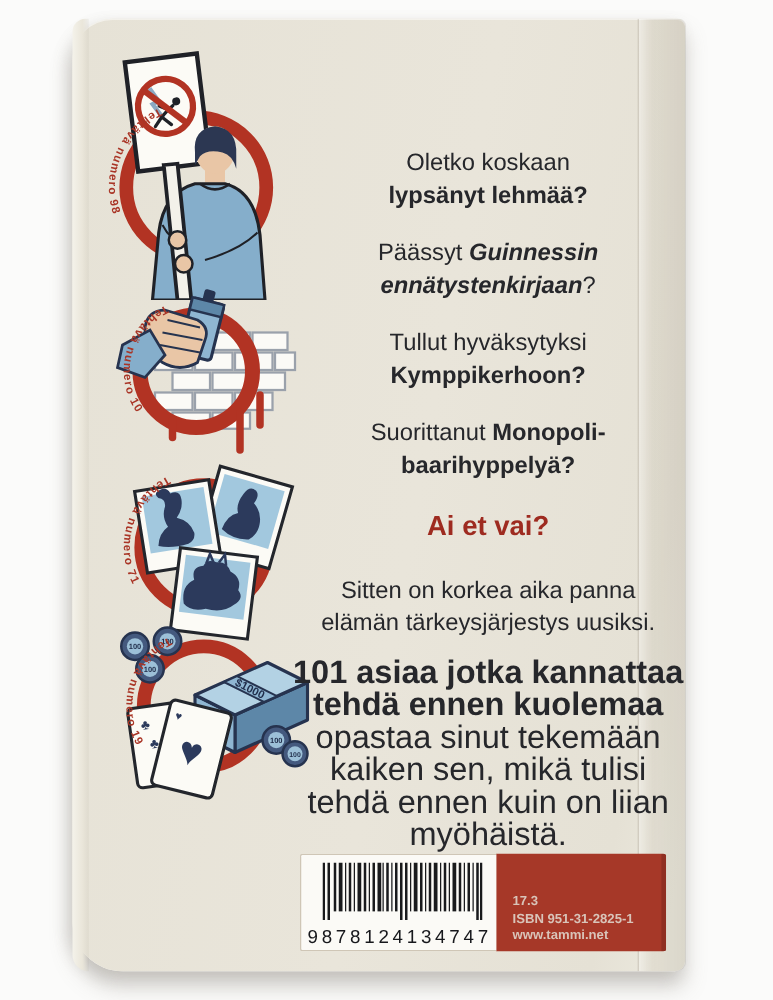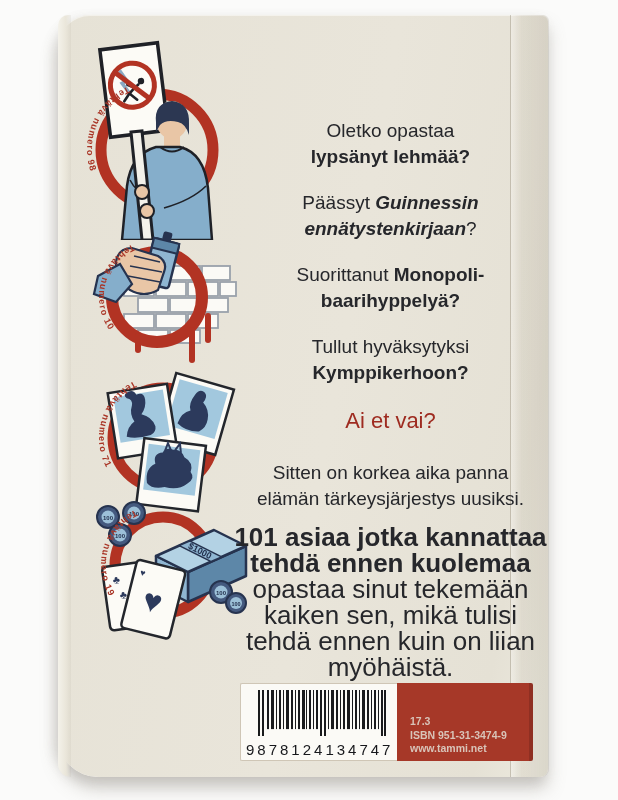--- a/index.html
+++ b/index.html
@@ -16,21 +16,21 @@
         border-left:1px solid rgba(100,88,70,.16);
         background:linear-gradient(90deg,rgba(255,255,255,.30) 0,rgba(150,140,120,.10) 28%,rgba(120,110,92,.14) 100%);
         border-radius:0 6px 8px 0;}
   .badge{position:absolute;}
   .badge svg{display:block;}
   svg text{font-family:"Liberation Sans",sans-serif;}
   .copy{position:absolute;left:140px;top:103px;width:385px;text-align:center;color:#26272b;}
   .q{font-size:19px;line-height:26px;margin:0 0 20px 0;}
   .b{font-weight:bold;}
   .bi{font-weight:bold;font-style:italic;}
-  .tagline{font-size:22px;line-height:30px;font-weight:normal;color:#9e2b20;margin:0;}
+  .tagline{font-size:22px;line-height:30px;font-weight:bold;color:#9e2b20;margin:0;}
   .intro{font-size:19px;line-height:26px;margin:24px 0 0 0;}
   .blurb{font-size:26px;line-height:26px;margin:12px auto 0 auto;max-width:316px;}
   .bc-block{position:absolute;left:182px;top:668px;display:flex;}
   .bc-white{position:relative;width:157px;height:78px;background:#fbfaf6;
             border:1px solid #cfc6b6;border-right:none;border-radius:2px 0 0 2px;box-sizing:border-box;}
   .bc-bars{position:absolute;left:17px;top:6px;}
   .bc-digits{position:absolute;left:5px;right:5px;bottom:2px;display:flex;justify-content:space-between;
              font-size:15px;letter-spacing:3px;color:#17181c;}
   .bc-red{width:136px;height:78px;background:#a63828;box-sizing:border-box;
           padding:32px 0 0 13px;color:#d9c4b9;font-size:10.5px;font-weight:bold;line-height:13.5px;
@@ -199,34 +199,34 @@
               <circle r="6" fill="#9cc0d8"></circle>
               <text y="2.5" font-size="5.5" font-weight="bold" text-anchor="middle" fill="#1f2c49">100</text>
             </g>
         </g>
         <text font-size="9.2" font-weight="bold" letter-spacing="1.1" fill="#a93526"><textPath xlink:href="#tp4" href="#tp4">Tehtävä numero 19</textPath></text>
       </svg>
     </div>
 
     <div class="copy">
       <p class="q">
-        <span>Oletko opastaa</span><br>
+        <span>Oletko koskaan</span><br>
         <span class="b">lypsänyt lehmää?</span>
       </p>
       <p class="q">
         <span>Päässyt </span><span class="bi">Guinnessin</span><br>
         <span class="bi">ennätystenkirjaan</span><span>?</span>
       </p>
       <p class="q">
+        <span>Tullut hyväksytyksi</span><br>
+        <span class="b">Kymppikerhoon?</span>
+      </p>
+      <p class="q">
         <span>Suorittanut </span><span class="b">Monopoli-</span><br>
         <span class="b">baarihyppelyä?</span>
-      </p>
-      <p class="q">
-        <span>Tullut hyväksytyksi</span><br>
-        <span class="b">Kymppikerhoon?</span>
       </p>
       <p class="tagline">Ai et vai?</p>
       <p class="intro">
         <span>Sitten on korkea aika panna</span><br>
         <span>elämän tärkeysjärjestys uusiksi.</span>
       </p>
       <p class="blurb">
         <span class="b">101 asiaa jotka kannattaa tehdä ennen kuolemaa</span><span> opastaa sinut tekemään kaiken sen, mikä tulisi tehdä ennen kuin on liian myöhäistä.</span>
       </p>
     </div>
@@ -272,18 +272,18 @@
           </g>
         </svg>
         <div class="bc-digits">
           <span>9</span>
           <span>878124</span>
           <span>134747</span>
         </div>
       </div>
       <div class="bc-red">
         <div>17.3</div>
-        <div>ISBN 951-31-3474-9</div>
+        <div>ISBN 951-31-2825-1</div>
         <div>www.tammi.net</div>
       </div>
     </div>
   </div>
 </div>
 
 </body></html>

